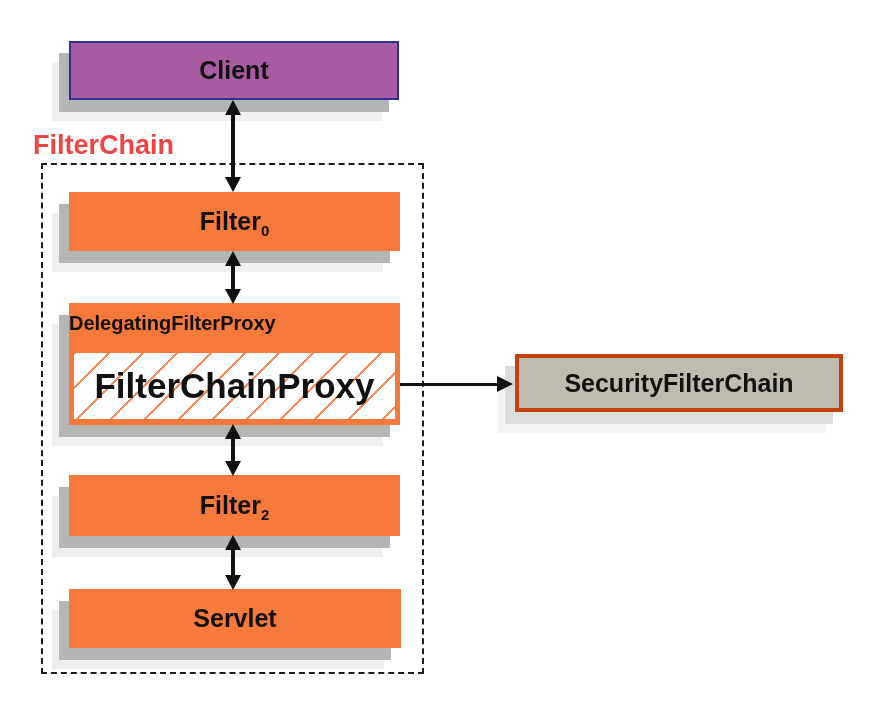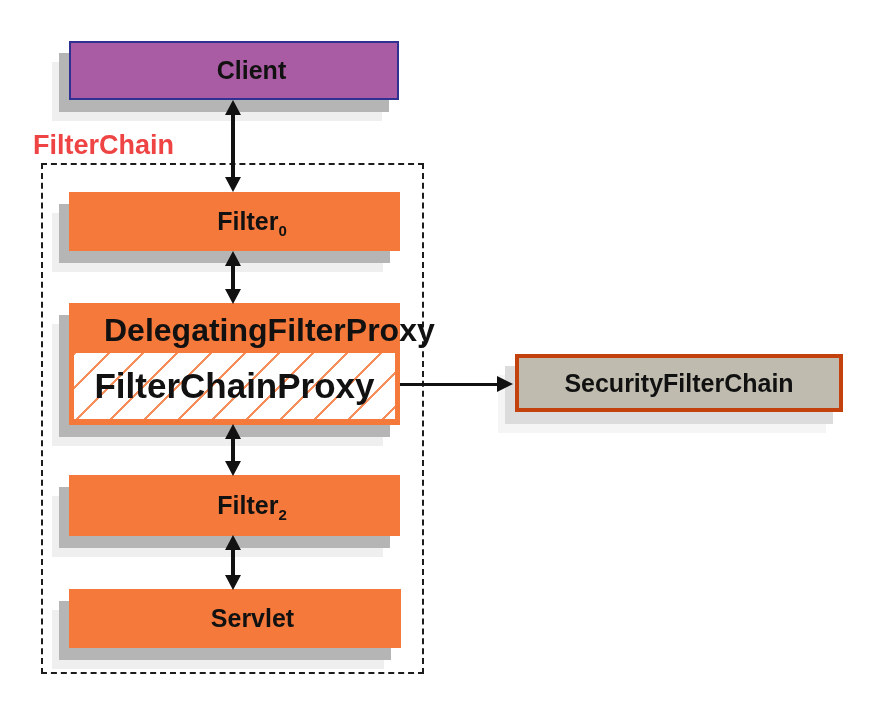--- a/index.html
+++ b/index.html
@@ -10,30 +10,30 @@
     font-family:"Liberation Sans", sans-serif;
     overflow:hidden;
   }
   .node{
     position:absolute;
     display:flex;align-items:center;justify-content:center;
     font-weight:bold;font-size:25px;color:#111;
     box-sizing:border-box;
     text-align:center;
   }
-  .shadow-dark{ box-shadow:-10px 12px 0 #b5b5b5, -17px 21px 0 #efefef;padding-left:35px; }
+  .shadow-dark{ box-shadow:-10px 12px 0 #b5b5b5, -17px 21px 0 #efefef; }
   .shadow-light{ box-shadow:-10px 12px 0 #dcdcdc, -17px 21px 0 #f5f5f5; }
   .client{
     left:69px;top:41px;width:330px;height:59px;
     background:#A95CA3;border:2px solid #2E3192;
   }
   .orange{ background:#F5793B;border:none; }
   .filter0{ left:69px;top:192px;width:331px;height:59px; }
   .delegating{ left:69px;top:303px;width:331px;height:122px;align-items:flex-start; }
-  .dfp-title{ width:100%;padding-top:9px;font-weight:bold;font-size:32px;color:#111;text-align:center; }
+  .dfp-title{ width:100%;padding-top:9px;font-weight:bold;font-size:20px;color:#111;text-align:left; }
   .fcp{
     position:absolute;left:5px;right:5px;top:50px;bottom:6px;
     background-color:#ffffff;
     background-image:repeating-linear-gradient(135deg,
       rgba(245,121,59,0.85) 0px, rgba(245,121,59,0.85) 2px,
       transparent 2px, transparent 24px);
     display:flex;align-items:center;justify-content:center;
     font-weight:bold;font-size:35px;color:#111;
   }
   .filter2{ left:69px;top:475px;width:331px;height:61px; }

